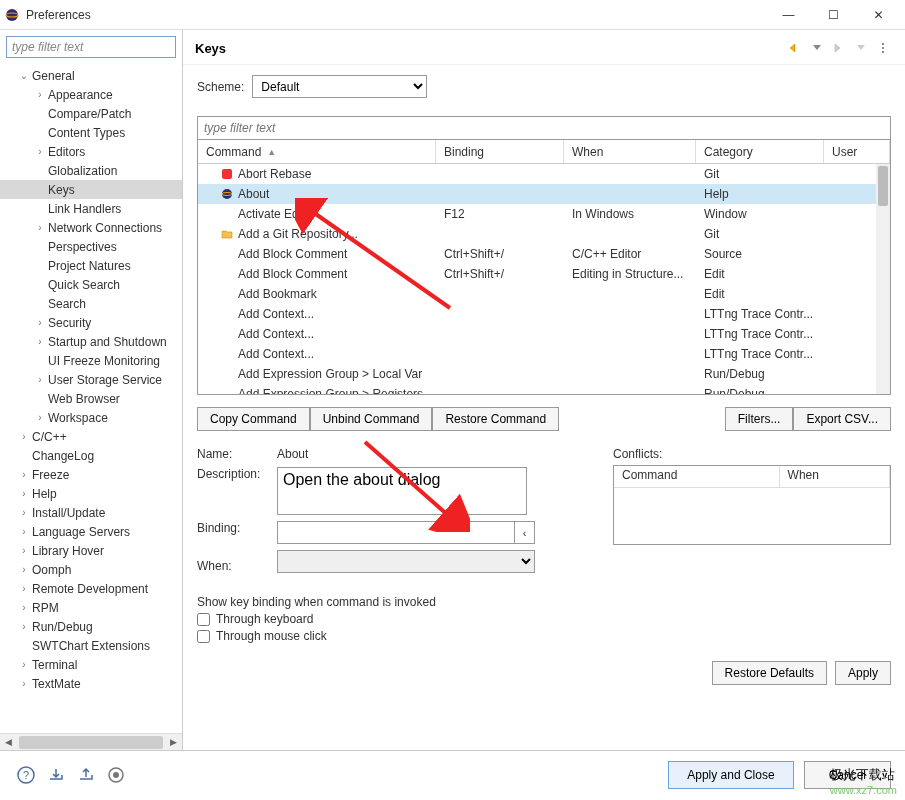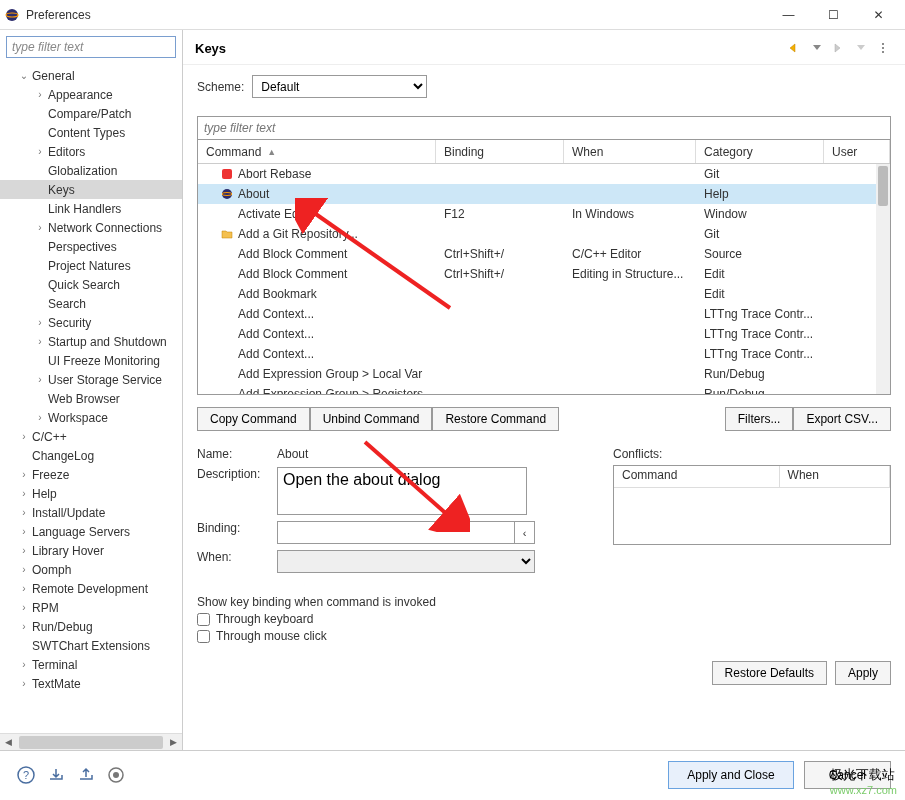--- a/index.html
+++ b/index.html
@@ -474,21 +474,21 @@
             </div>
             <div class="dl-row">
               <span class="lbl">Description:</span>
               <textarea class="desc" style="">Open the about dialog</textarea>
             </div>
             <div class="dl-row" style="align-items:flex-start">
               <span class="lbl">Binding:</span>
               <input class="binding" value="" style="">
               <div class="binding-x">‹</div>
             </div>
-            <div class="dl-row" style="align-items:flex-start">
+            <div class="dl-row" style="align-items:flex-end">
               <span class="lbl">When:</span>
               <select class="when"><option></option></select>
             </div>
           </div>
           <div class="detail-right">
             <div>Conflicts:</div>
             <div class="conflicts-box">
               <div class="conflicts-head">
                 <div class="cth" style="width:60%">Command</div>
                 <div class="cth" style="flex:1">When</div>

